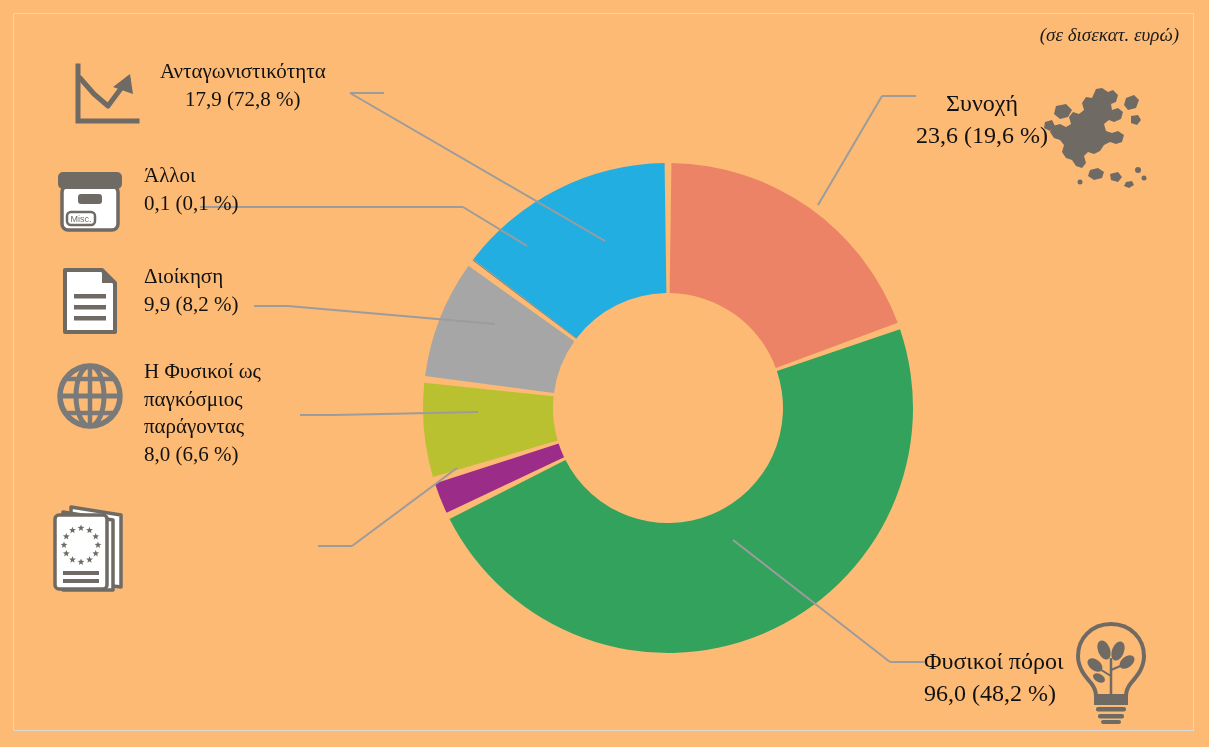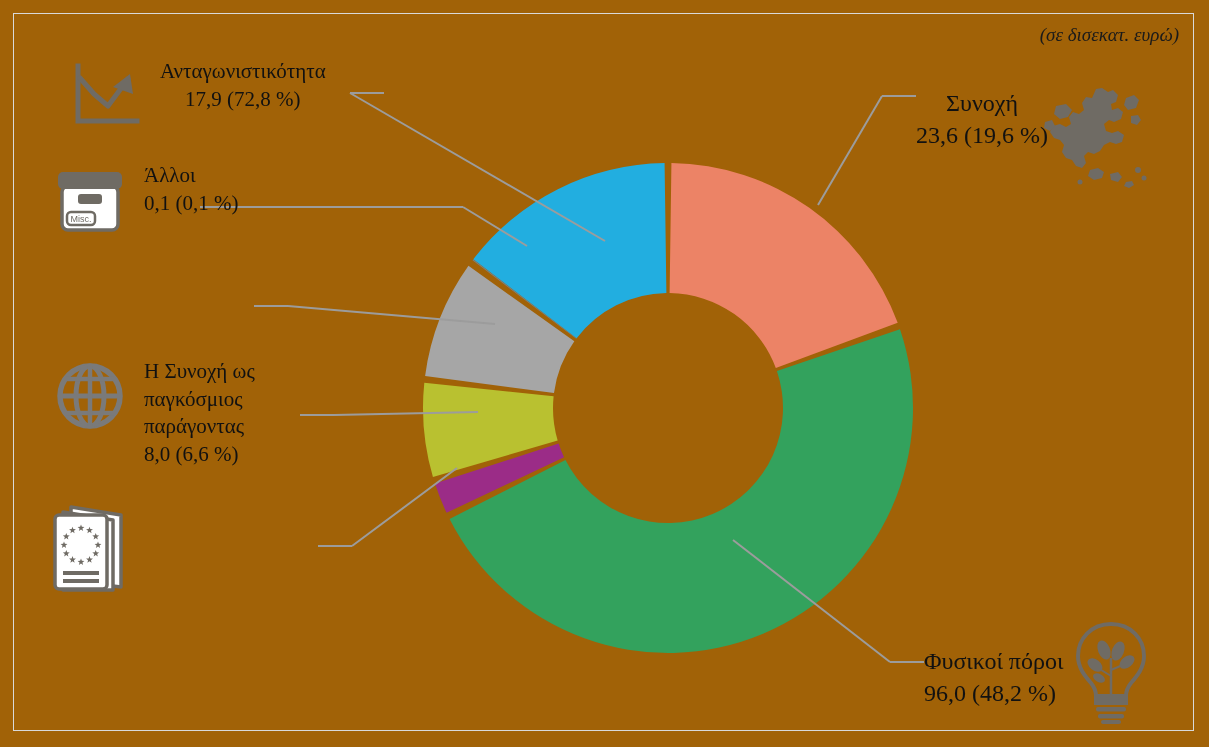--- a/index.html
+++ b/index.html
@@ -8,21 +8,21 @@
     padding: 0;
     background: #ffffff;
   }
   body {
     font-family: "Liberation Serif", "DejaVu Serif", serif;
   }
   #page {
     position: relative;
     width: 1209px;
     height: 747px;
-    background: #a16207;
+    background: #fdba74;
     overflow: hidden;
   }
   #frame {
     position: absolute;
     left: 13px;
     top: 13px;
     width: 1181px;
     height: 718px;
     border: 1px solid #d9d9d9;
     box-sizing: border-box;
@@ -152,34 +152,49 @@
         <rect x="15" y="50" width="28" height="13" rx="4" ry="4" fill="none" stroke="#6F6B64" stroke-width="2.5"></rect>
         <text x="29" y="60" font-family="Liberation Sans, sans-serif" font-size="9" fill="#6F6B64" text-anchor="middle">Misc.</text>
       </svg>
     </span>
     <span class="legend-text">
       <span class="lbl">Άλλοι</span>
       <span class="val">0,1 (0,1 %)</span>
     </span>
   </div>
 
+  <div class="legend-entry" style="left:52px; top:263px;">
+    <span class="legend-icon">
+      <svg viewBox="0 0 76 76" width="76" height="76">
+        <path d="M13 7 H50 L63 20 V69 H13 Z" fill="#ffffff" stroke="#6F6B64" stroke-width="4" stroke-linejoin="round"></path>
+        <path d="M50 7 L50 20 L63 20 Z" fill="#6F6B64"></path>
+        <rect x="22" y="31" width="32" height="4.5" fill="#6F6B64"></rect>
+        <rect x="22" y="42" width="32" height="4.5" fill="#6F6B64"></rect>
+        <rect x="22" y="53" width="32" height="4.5" fill="#6F6B64"></rect>
+      </svg>
+    </span>
+    <span class="legend-text">
+      <span class="lbl">Διοίκηση</span>
+      <span class="val">9,9 (8,2 %)</span>
+    </span>
+  </div>
 
   <div class="legend-entry" style="left:52px; top:358px;">
     <span class="legend-icon">
       <svg viewBox="0 0 76 76" width="76" height="76">
         <circle cx="38" cy="38" r="30" fill="none" stroke="#7a7a7a" stroke-width="5.5"></circle>
         <ellipse cx="38" cy="38" rx="14" ry="30" fill="none" stroke="#7a7a7a" stroke-width="5"></ellipse>
         <line x1="8" y1="38" x2="68" y2="38" stroke="#7a7a7a" stroke-width="5"></line>
         <line x1="14.5" y1="21" x2="61.5" y2="21" stroke="#7a7a7a" stroke-width="4.5"></line>
         <line x1="14.5" y1="55" x2="61.5" y2="55" stroke="#7a7a7a" stroke-width="4.5"></line>
         <line x1="38" y1="8" x2="38" y2="68" stroke="#7a7a7a" stroke-width="4.5"></line>
       </svg>
     </span>
     <span class="legend-text">
-      <span class="lbl">Η Συνοχή ως</span>
+      <span class="lbl">Η Φυσικοί ως</span>
       <span class="lbl">παγκόσμιος</span>
       <span class="lbl">παράγοντας</span>
       <span class="val">8,0 (6,6 %)</span>
     </span>
   </div>
 
   <div class="legend-entry" style="left:45px; top:495px;">
     <span class="legend-icon" style="width:86px;flex:0 0 86px;height:100px;">
       <svg viewBox="0 0 86 100" width="86" height="100">
         <path d="M26 12 L76 20 L76 92 L26 86 Z" fill="#ffffff" stroke="#6F6B64" stroke-width="3.5" stroke-linejoin="round"></path>

